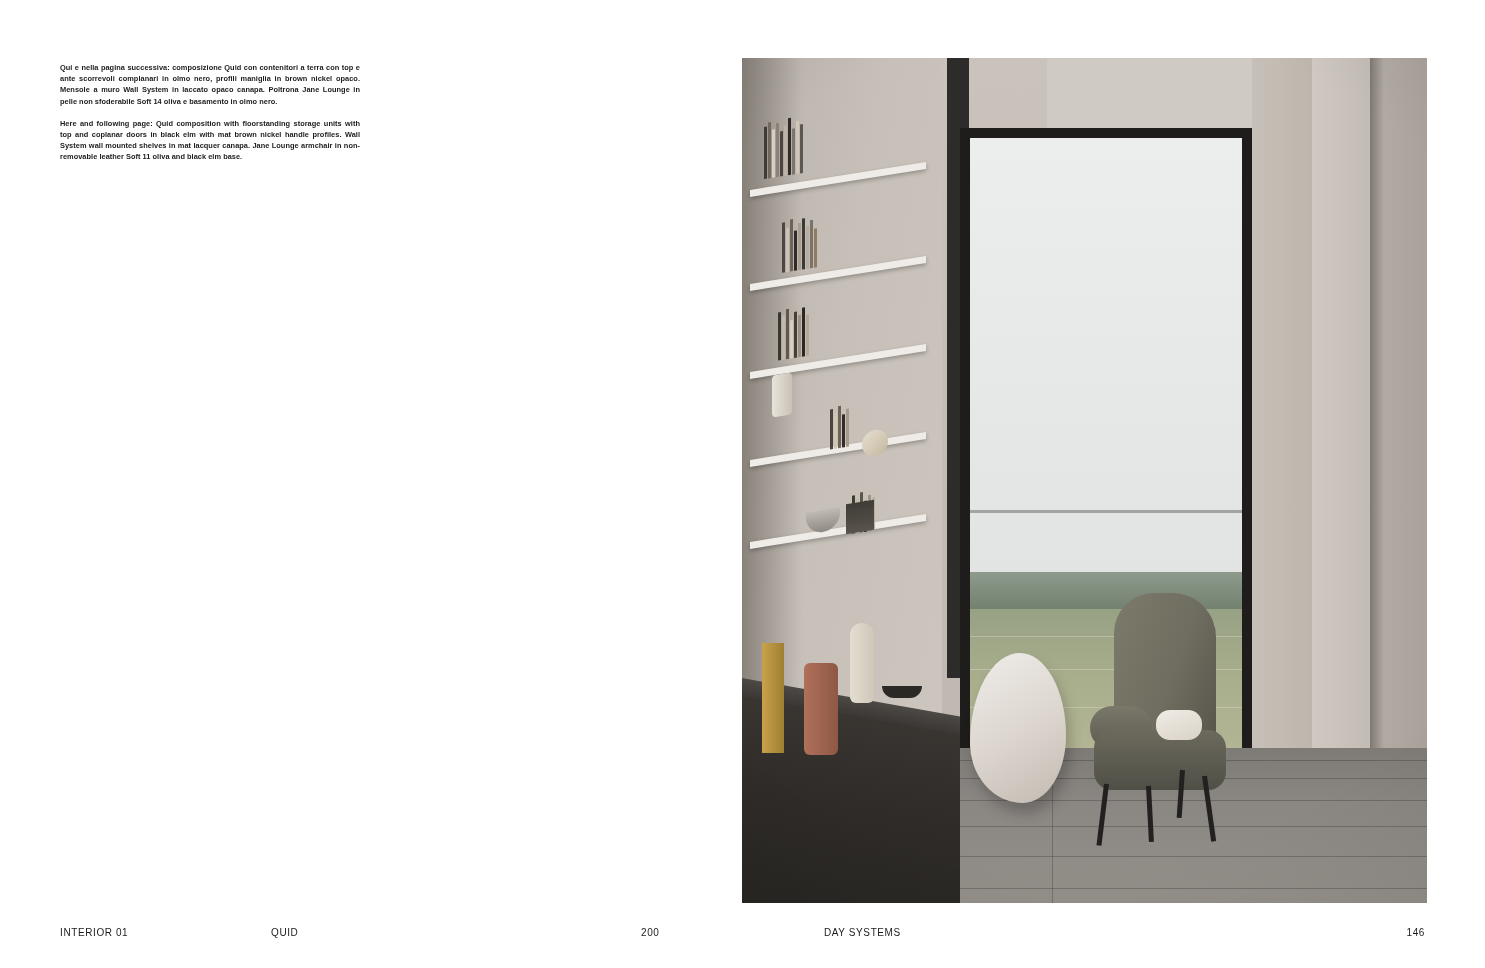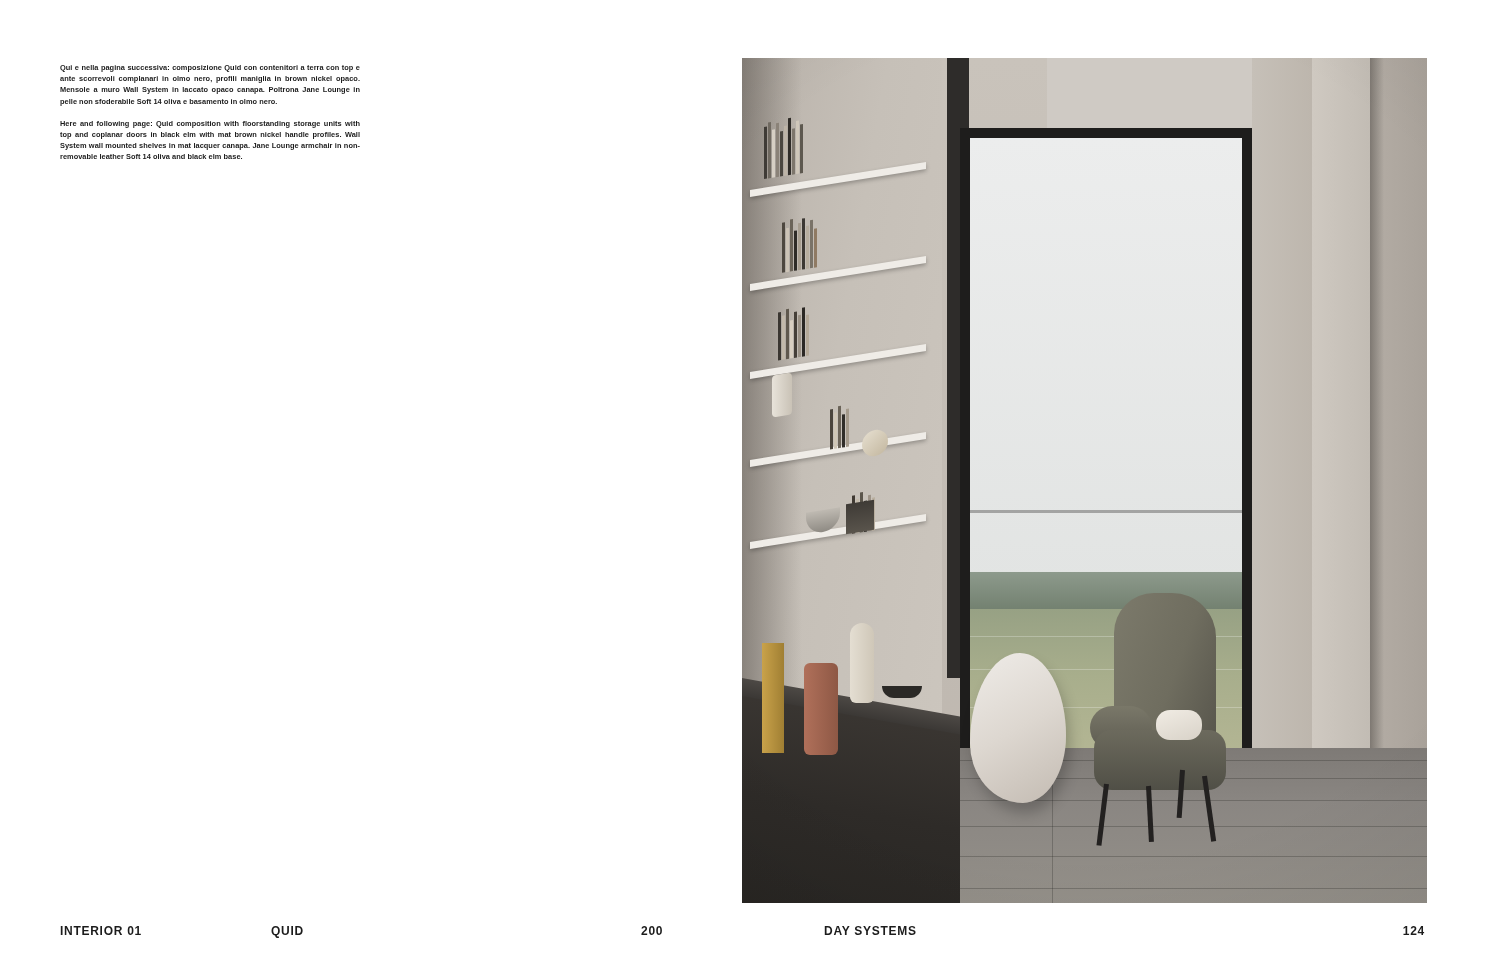--- a/index.html
+++ b/index.html
@@ -270,41 +270,41 @@
   }
 
   
   .footer {
     position: absolute;
     left: 0; bottom: 0;
     width: 1485px; height: 60px;
   }
   .foot-item {
     position: absolute;
-    font-size: 12px;
+    font-size: 10px;
     letter-spacing: 0.06em;
-    font-weight: 700;
+    font-weight: 400;
     color: #1c1c1c;
     bottom: 30px;
   }
   .foot-interior { left: 60px; }
   .foot-quid { left: 271px; }
   .foot-pageL { left: 641px; }
   .foot-day { left: 824px; }
   .foot-pageR { right: 60px; }
 </style>
 </head>
 <body>
 
 <div class="spread">
 
   <div class="page-left">
     <div class="caption-block">
       <p class="caption-para">Qui e nella pagina successiva: composizione Quid con contenitori a terra con top e ante scorrevoli complanari in olmo nero, profili maniglia in brown nickel opaco. Mensole a muro Wall System in laccato opaco canapa. Poltrona Jane Lounge in pelle non sfoderabile Soft 14 oliva e basamento in olmo nero.</p>
-      <p class="caption-para">Here and following page: Quid composition with floorstanding storage units with top and coplanar doors in black elm with mat brown nickel handle profiles. Wall System wall mounted shelves in mat lacquer canapa. Jane Lounge armchair in non-removable leather Soft 14 oliva and black elm base.</p>
+      <p class="caption-para">Here and following page: Quid composition with floorstanding storage units with top and coplanar doors in black elm with mat brown nickel handle profiles. Wall System wall mounted shelves in mat lacquer canapa. Jane Lounge armchair in non-removable leather Soft 11 oliva and black elm base.</p>
     </div>
   </div>
 
   <div class="page-right">
 
     <div class="photo">
 
       <div class="wall-left"></div>
       <div class="wall-left-shadow"></div>
       <div class="wall-back"></div>
@@ -423,16 +423,16 @@
 
       <div class="photo-vignette"></div>
     </div>
   </div>
 
   <div class="footer">
     <div class="foot-item foot-interior">INTERIOR 01</div>
     <div class="foot-item foot-quid">QUID</div>
     <div class="foot-item foot-pageL">200</div>
     <div class="foot-item foot-day">DAY SYSTEMS</div>
-    <div class="foot-item foot-pageR">124</div>
+    <div class="foot-item foot-pageR">146</div>
   </div>
 
 </div>
 
 </body></html>

